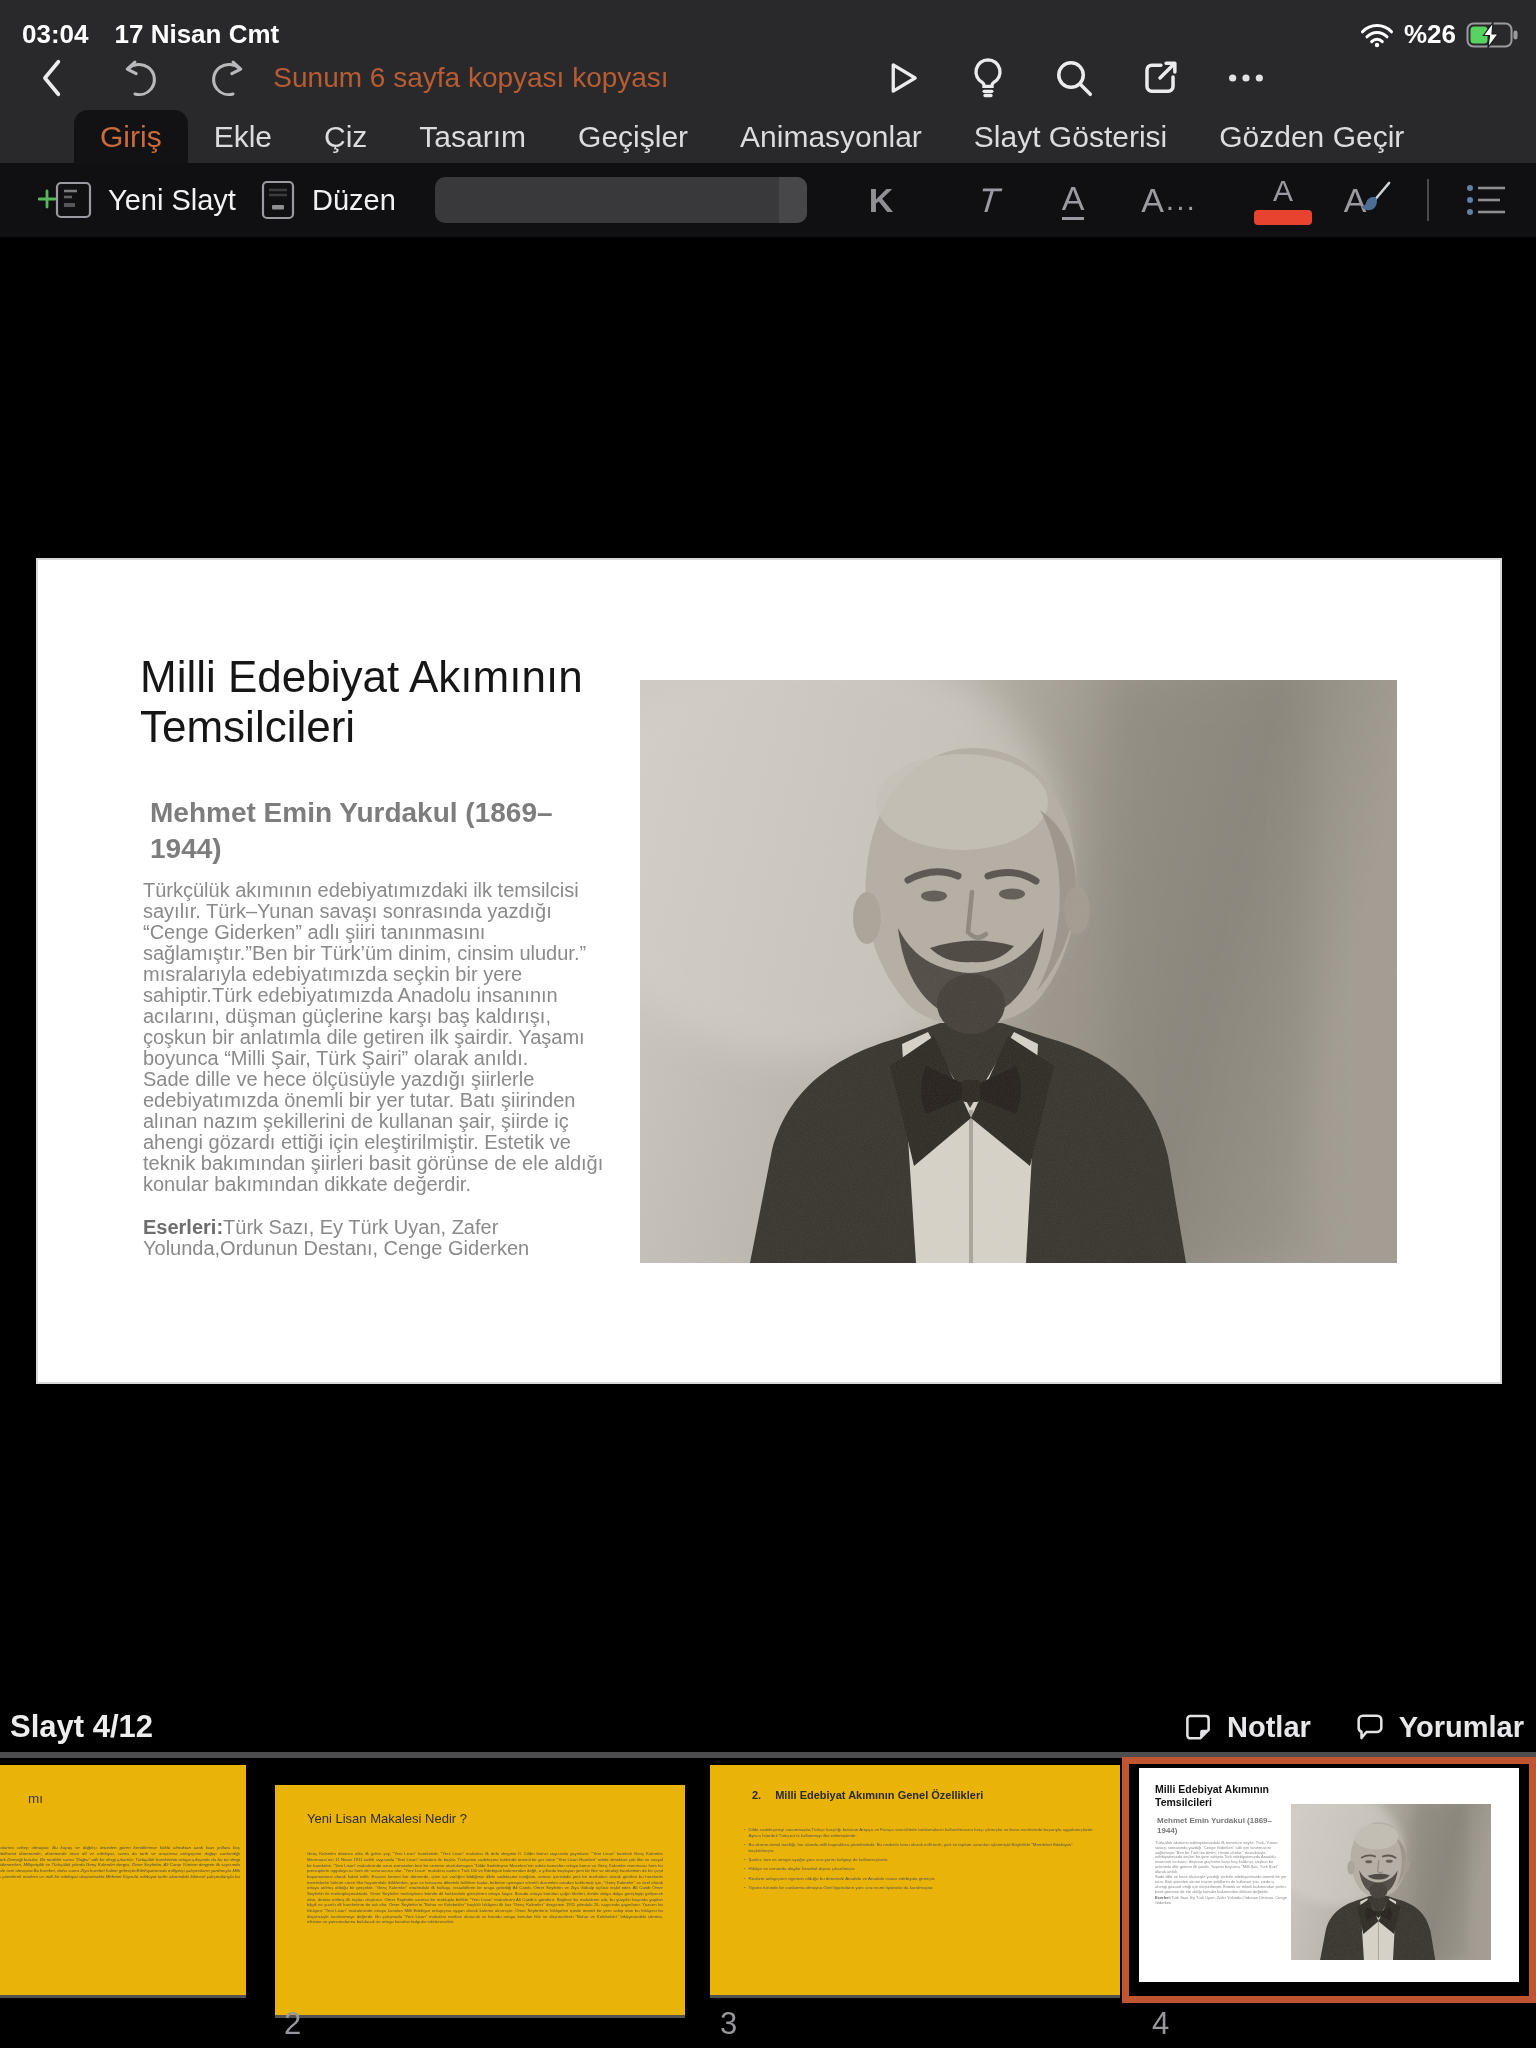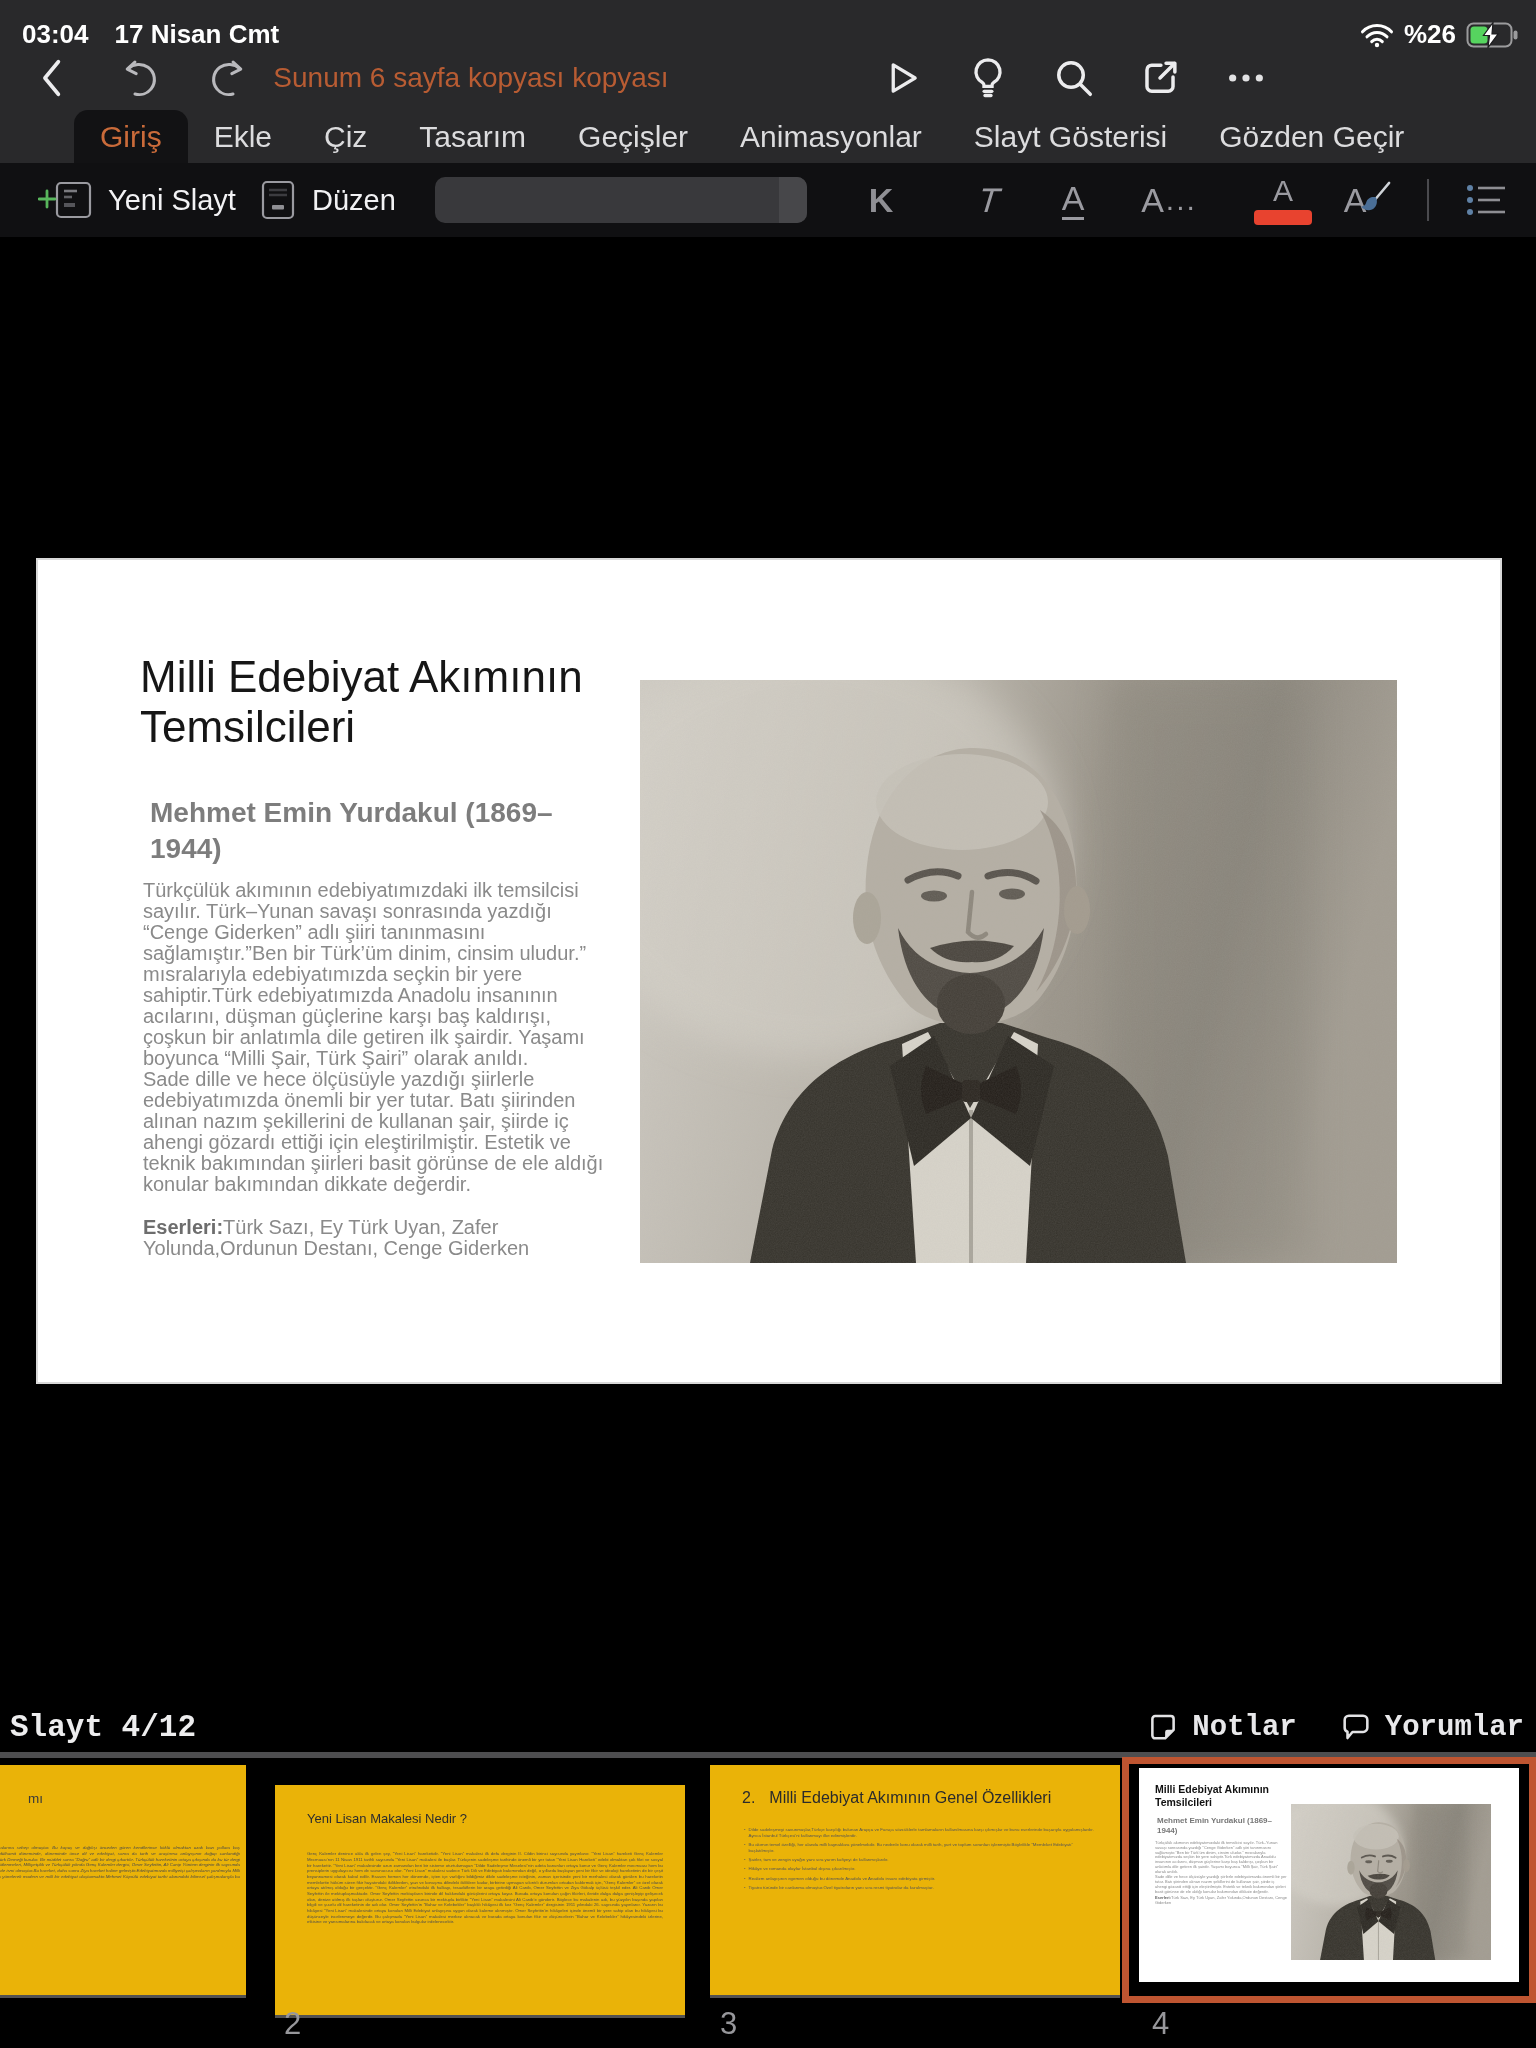--- a/index.html
+++ b/index.html
@@ -41,41 +41,41 @@
   .canvas{position:absolute;left:0;top:237px;width:1536px;height:1468px;background:#000;}
   .slide{position:absolute;left:38px;top:323px;width:1462px;height:822px;background:#fff;box-shadow:0 0 0 2px #d9d9d9;}
   .slide-title{position:absolute;left:102px;top:92px;width:520px;color:#161616;font-size:44px;line-height:50px;}
   .slide-subtitle{position:absolute;left:112px;top:235px;width:420px;color:#7d7d7d;font-weight:700;font-size:28px;line-height:36px;}
   .slide-body{position:absolute;left:105px;top:320px;width:472px;color:#8a8a8a;font-size:20px;line-height:21px;}
   .slide-body p{margin:0;}
   .works{margin-top:22px;}
   .works b{color:#6d6d6d;}
   .photo{position:absolute;left:602px;top:120px;width:757px;height:583px;}
   
-  .footer{position:absolute;left:0;top:1705px;width:1536px;height:44px;display:flex;align-items:center;font-family:Liberation Mono, monospace;}
+  .footer{position:absolute;left:0;top:1705px;width:1536px;height:44px;display:flex;align-items:center;}
   .slide-counter{margin-left:10px;color:#ededee;font-size:31px;font-weight:700;}
   .footer-right{position:absolute;right:12px;top:0;height:44px;display:flex;align-items:center;gap:42px;}
   .footer-item{display:flex;align-items:center;gap:12px;color:#e8e8ea;font-size:29px;font-weight:700;}
   .strip-divider{position:absolute;left:0;top:1752px;width:1536px;height:6px;background:#4e4e50;}
   
   .thumb{position:absolute;top:1765px;height:230px;width:410px;background:#eab308;box-shadow:0 3px 0 rgba(150,150,150,.55);}
   .thumb1{left:0;width:246px;overflow:hidden;}
   .t1inner{position:absolute;left:-164px;top:0;width:410px;height:230px;}
   .thumb2{left:275px;margin-top:20px;}
   .thumb3{left:710px;}
   .thumb4-frame{position:absolute;left:1122px;top:1757px;width:414px;height:246px;border:7px solid #bf5531;background:#000;box-sizing:border-box;}
   .thumb4{position:absolute;left:10px;top:4px;width:380px;height:214px;background:#fff;}
   .micro{transform:scale(0.5);transform-origin:0 0;width:200%;text-align:justify;}
   .t1-title{position:absolute;left:192px;top:26px;font-size:13.5px;color:#3a3a3a;}
   .t1-body{position:absolute;left:8px;top:80px;width:396px;height:140px;overflow:hidden;}
   .t1-body .micro{font-size:8.8px;line-height:1.3;font-style:italic;color:#4a4a4a;}
   .t2-title{position:absolute;left:32px;top:26px;font-size:13px;color:#2e2e2e;}
   .t2-body{position:absolute;left:32px;top:66px;width:356px;height:150px;overflow:hidden;}
   .t2-body .micro{font-size:8.6px;line-height:1.32;color:#4e4e4e;}
-  .t3-head{position:absolute;left:32px;top:24px;font-size:16px;font-weight:400;color:#2b2b2b;}
+  .t3-head{position:absolute;left:42px;top:24px;font-size:11px;font-weight:700;color:#2b2b2b;}
   .t3-head .num{margin-right:14px;}
   .t3-body{position:absolute;left:34px;top:62px;width:350px;height:150px;overflow:hidden;}
   .t3-body .micro{font-size:8.8px;line-height:1.3;color:#555;text-align:left;}
   .b-row{display:flex;gap:6px;margin-bottom:7px;}
   .b-dot{flex:0 0 auto;}
   .t4-title{position:absolute;left:16px;top:15px;width:140px;font-size:10.5px;font-weight:700;line-height:1.2;color:#111;}
   .t4-sub{position:absolute;left:18px;top:48px;width:130px;font-size:8px;font-weight:700;line-height:1.25;color:#777;}
   .t4-body{position:absolute;left:16px;top:72px;width:132px;height:138px;overflow:hidden;}
   .t4-body .micro{font-size:8px;line-height:1.22;color:#8a8a8a;text-align:left;}
   .t4-body .works4{margin-top:4px;}

